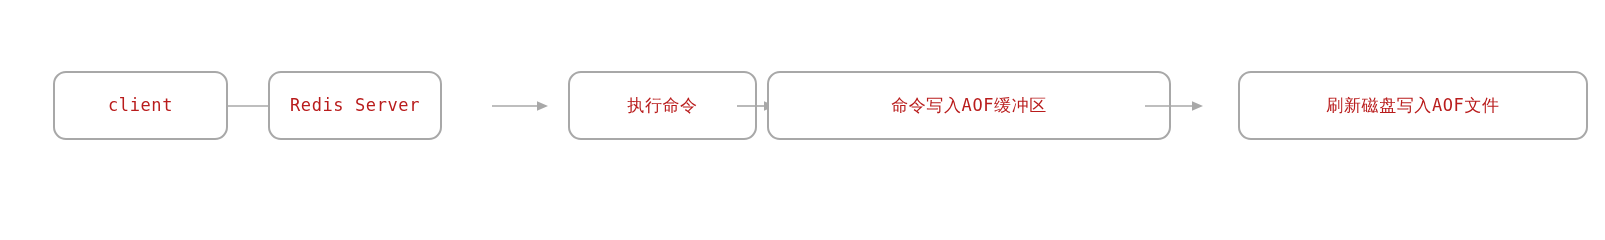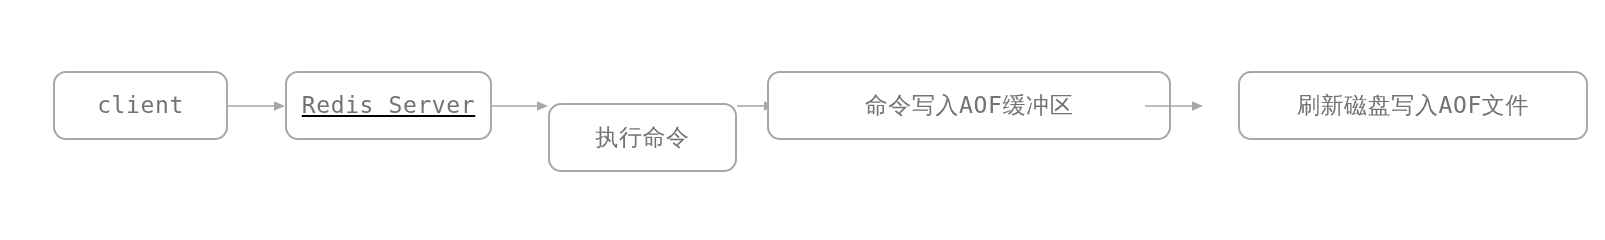--- a/index.html
+++ b/index.html
@@ -28,33 +28,33 @@
     box-sizing: border-box;
     border: 2px solid #a8a8a8;
     border-radius: 13px;
     background: #ffffff;
     display: flex;
     align-items: center;
     justify-content: center;
   }
 
   .node-label {
-    color: #737373;
+    color: #b91c1c;
     font-family: "DejaVu Sans Mono", "Liberation Mono", monospace;
-    font-size: 23px;
+    font-size: 17px;
     line-height: 1;
     letter-spacing: 0.6px;
     white-space: nowrap;
     user-select: none;
   }
 
   
   #node-0 { left: 53px;   width: 175px; }
-  #node-1 { left: 285px;  width: 207px; text-decoration: underline; }
-  #node-2 { left: 548px;  width: 189px; margin-top: 32px; }
+  #node-1 { left: 268px;  width: 174px; }
+  #node-2 { left: 568px;  width: 189px; }
   #node-3 { left: 767px;  width: 404px; }
   #node-4 { left: 1238px; width: 350px; }
 
   .connector {
     position: absolute;
     top: 98px;
     height: 16px;
   }
   .connector svg {
     display: block;

